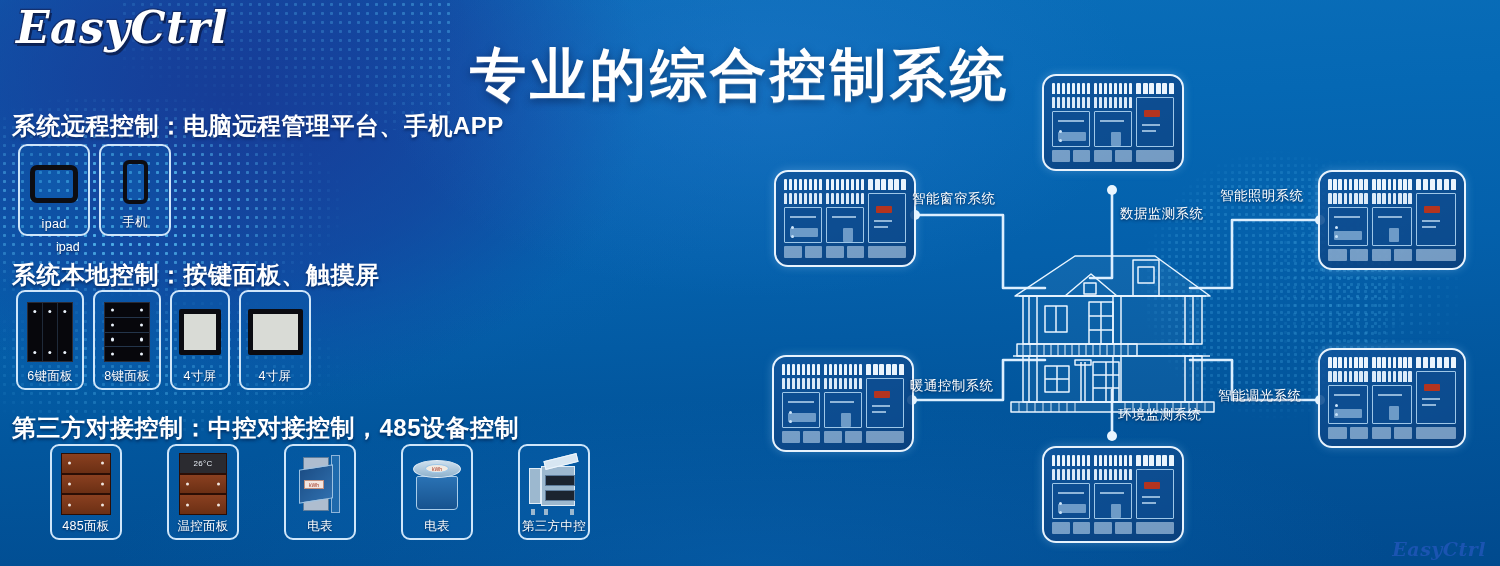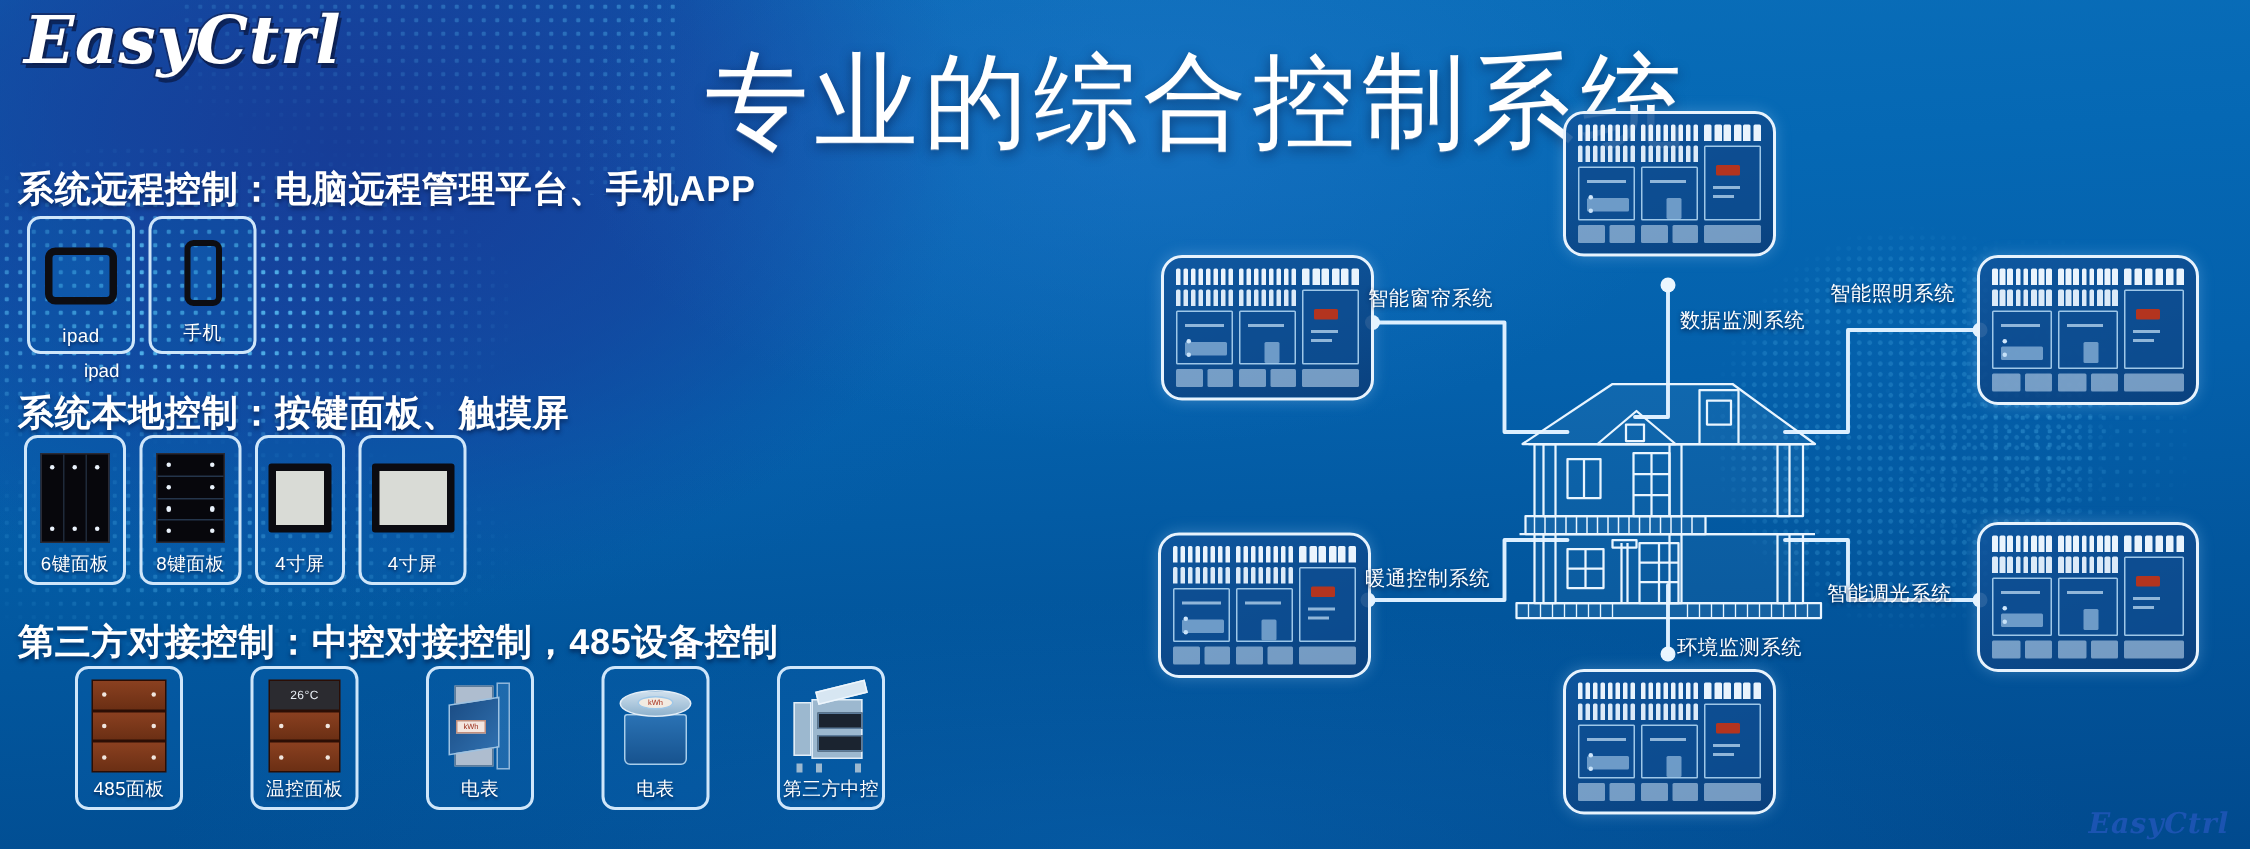--- a/index.html
+++ b/index.html
@@ -78,22 +78,22 @@
     font-size: 44px; letter-spacing: .5px;
     color: #ffffff;
     -webkit-text-stroke: 2.4px #14306e;
     paint-order: stroke fill;
     text-shadow: 2px 3px 0 rgba(10,25,70,.75);
     white-space: nowrap;
   }
 
   
   #main-title {
-    position: absolute; left: 470px; top: 22px;
-    font-size: 69px; font-weight: 400; color: #ffffff;
+    position: absolute; left: 470px; top: 38px;
+    font-size: 56px; font-weight: 700; color: #ffffff;
     letter-spacing: 4px;
     text-shadow: 0 3px 8px rgba(0,20,60,.55), 0 1px 0 rgba(255,255,255,.3);
     white-space: nowrap;
   }
 
   
   .sec-head {
     position: absolute;
     font-size: 24px; font-weight: 700; color: #ffffff;
     letter-spacing: .5px; white-space: nowrap;
@@ -848,21 +848,21 @@
         <div class="face">
             <i class="red" style="left:7px;top:12px;width:16px;height:7px"></i>
             <i class="ln" style="top:26px;width:18px"></i>
             <i class="ln" style="top:32px;width:14px"></i>
           </div>
         <div class="foot">
             <b></b>
           </div>
       </div>
     </div>
-    <div class="node-label" style="left:358px; top:363px;">环境监测系统</div>
+    <div class="node-label" style="left:358px; top:346px;">环境监测系统</div>
 
     <div class="mod" style="left:558px; top:288px; width:148px; height:100px;">
       <div class="din">
         <div class="terms">
             <s></s>
             <s></s>
             <s></s>
             <s></s>
             <s></s>
             <s></s>

